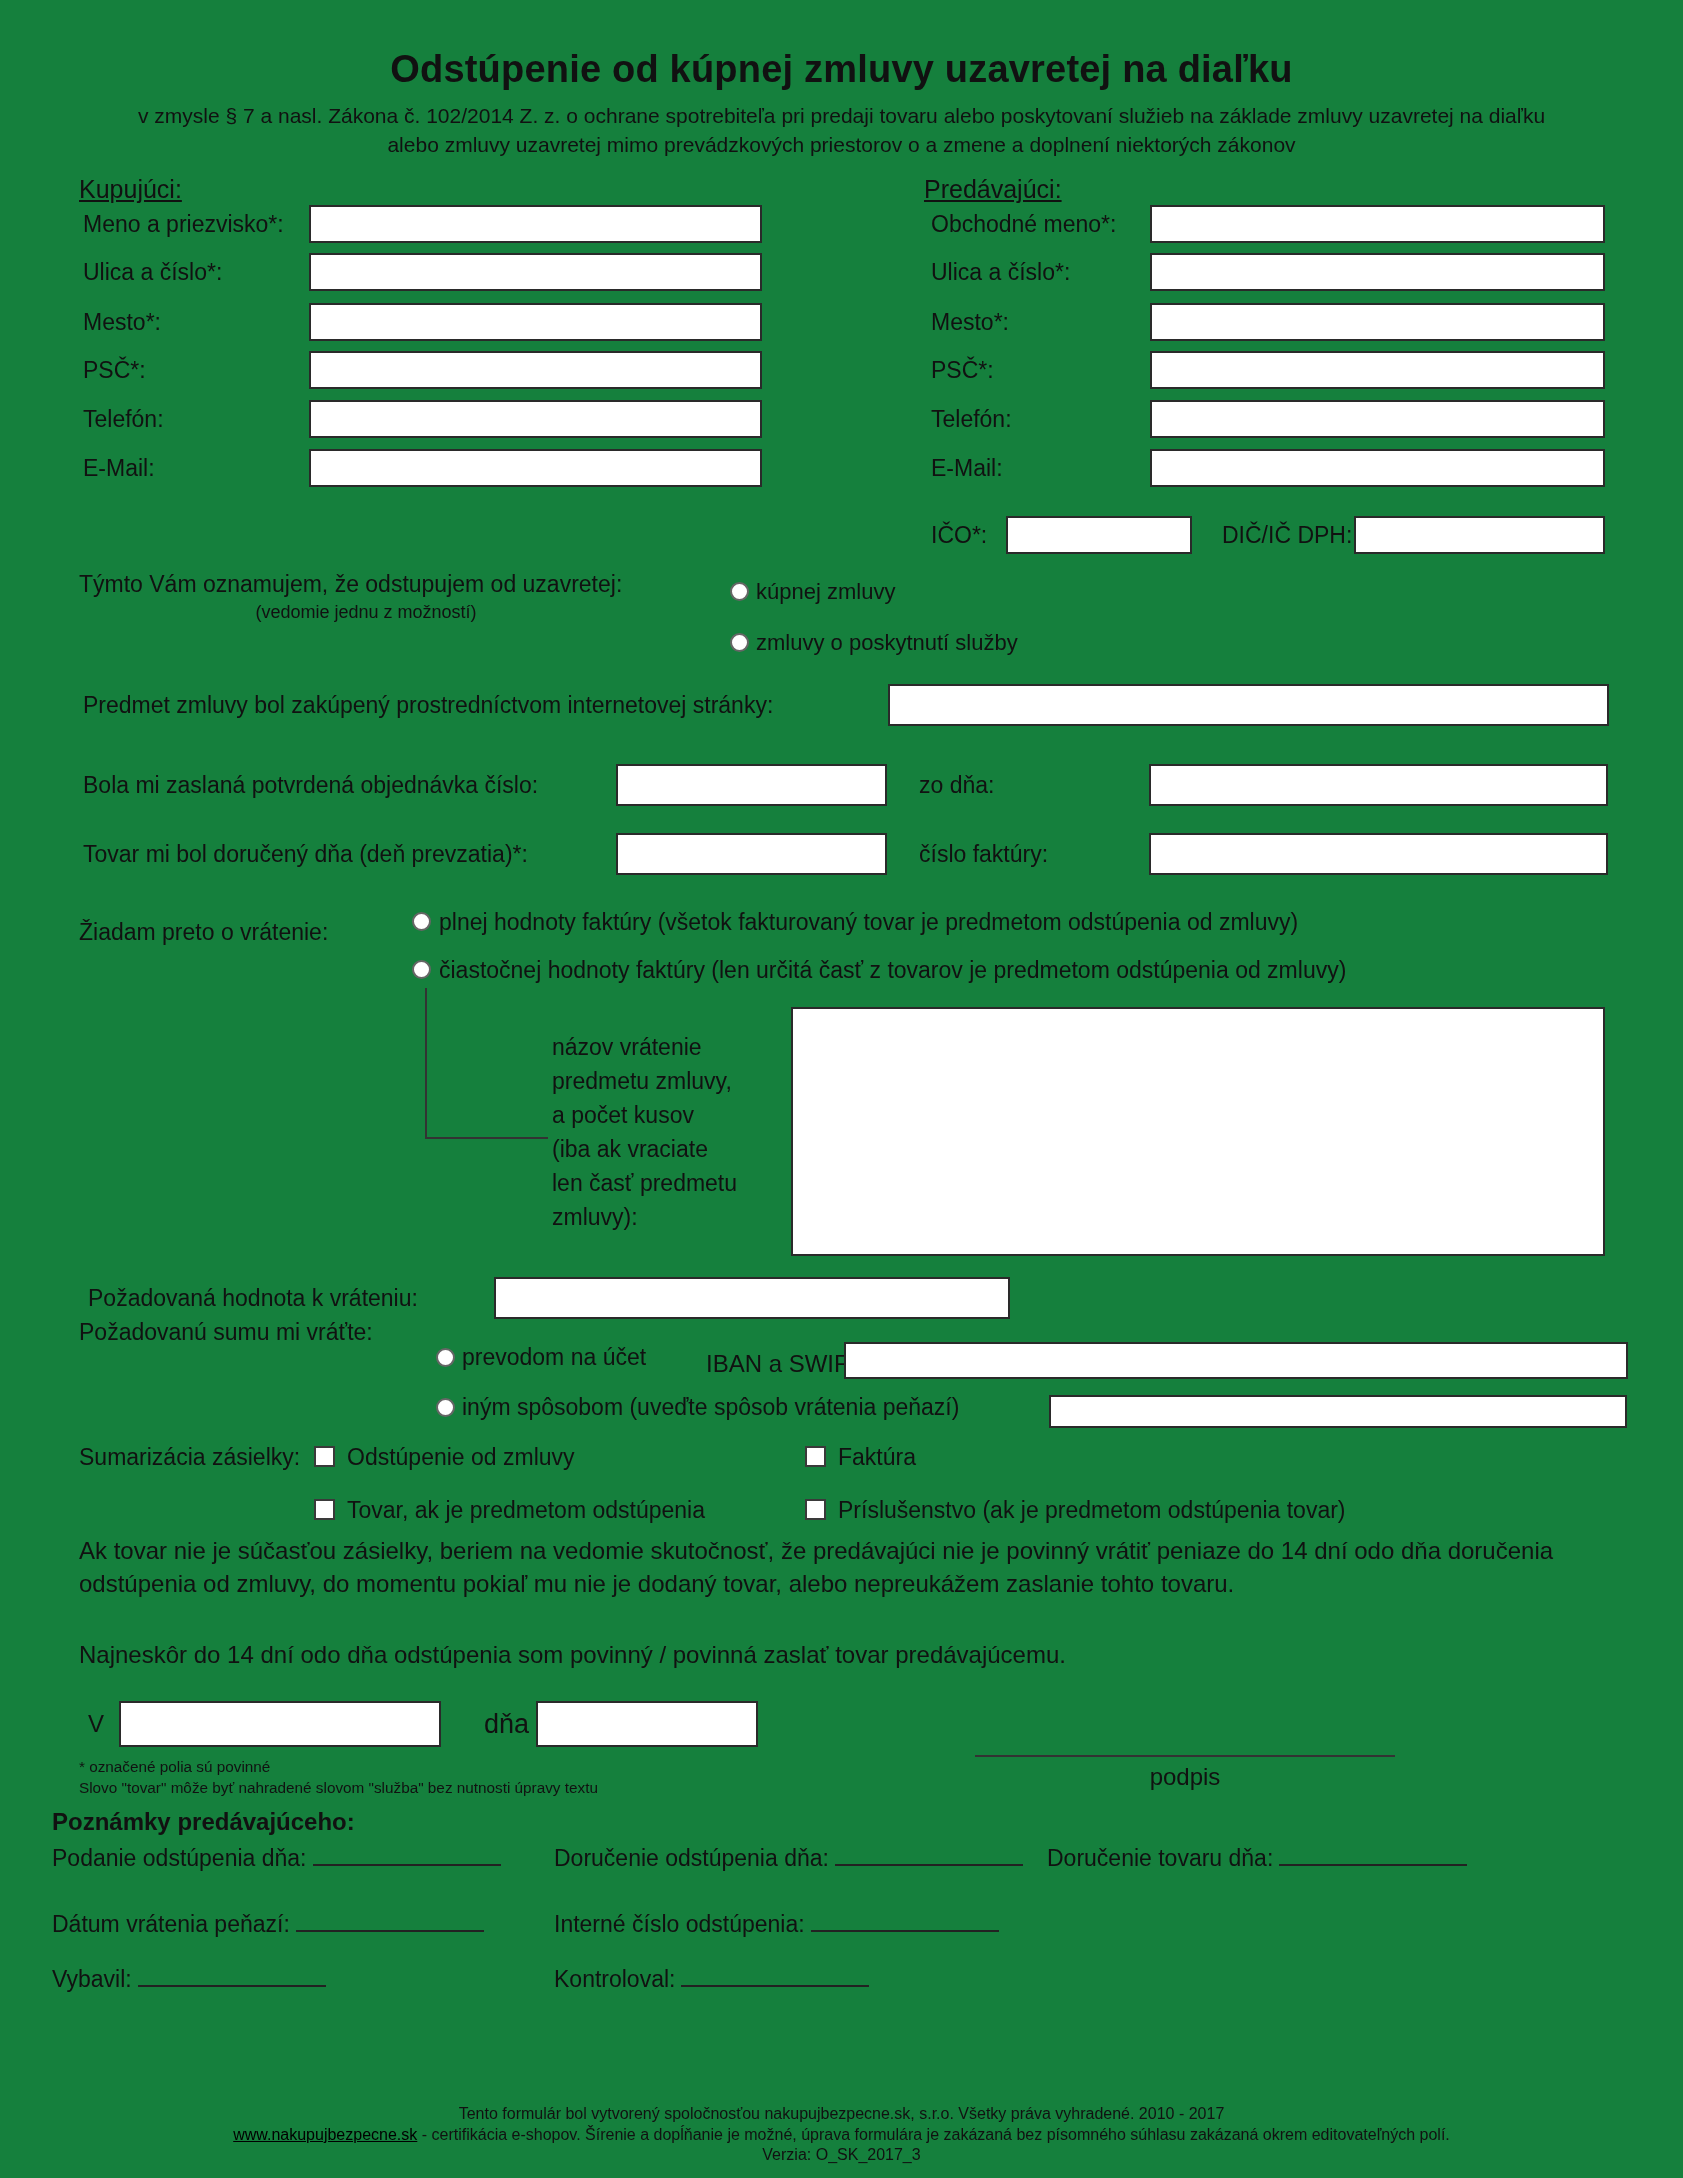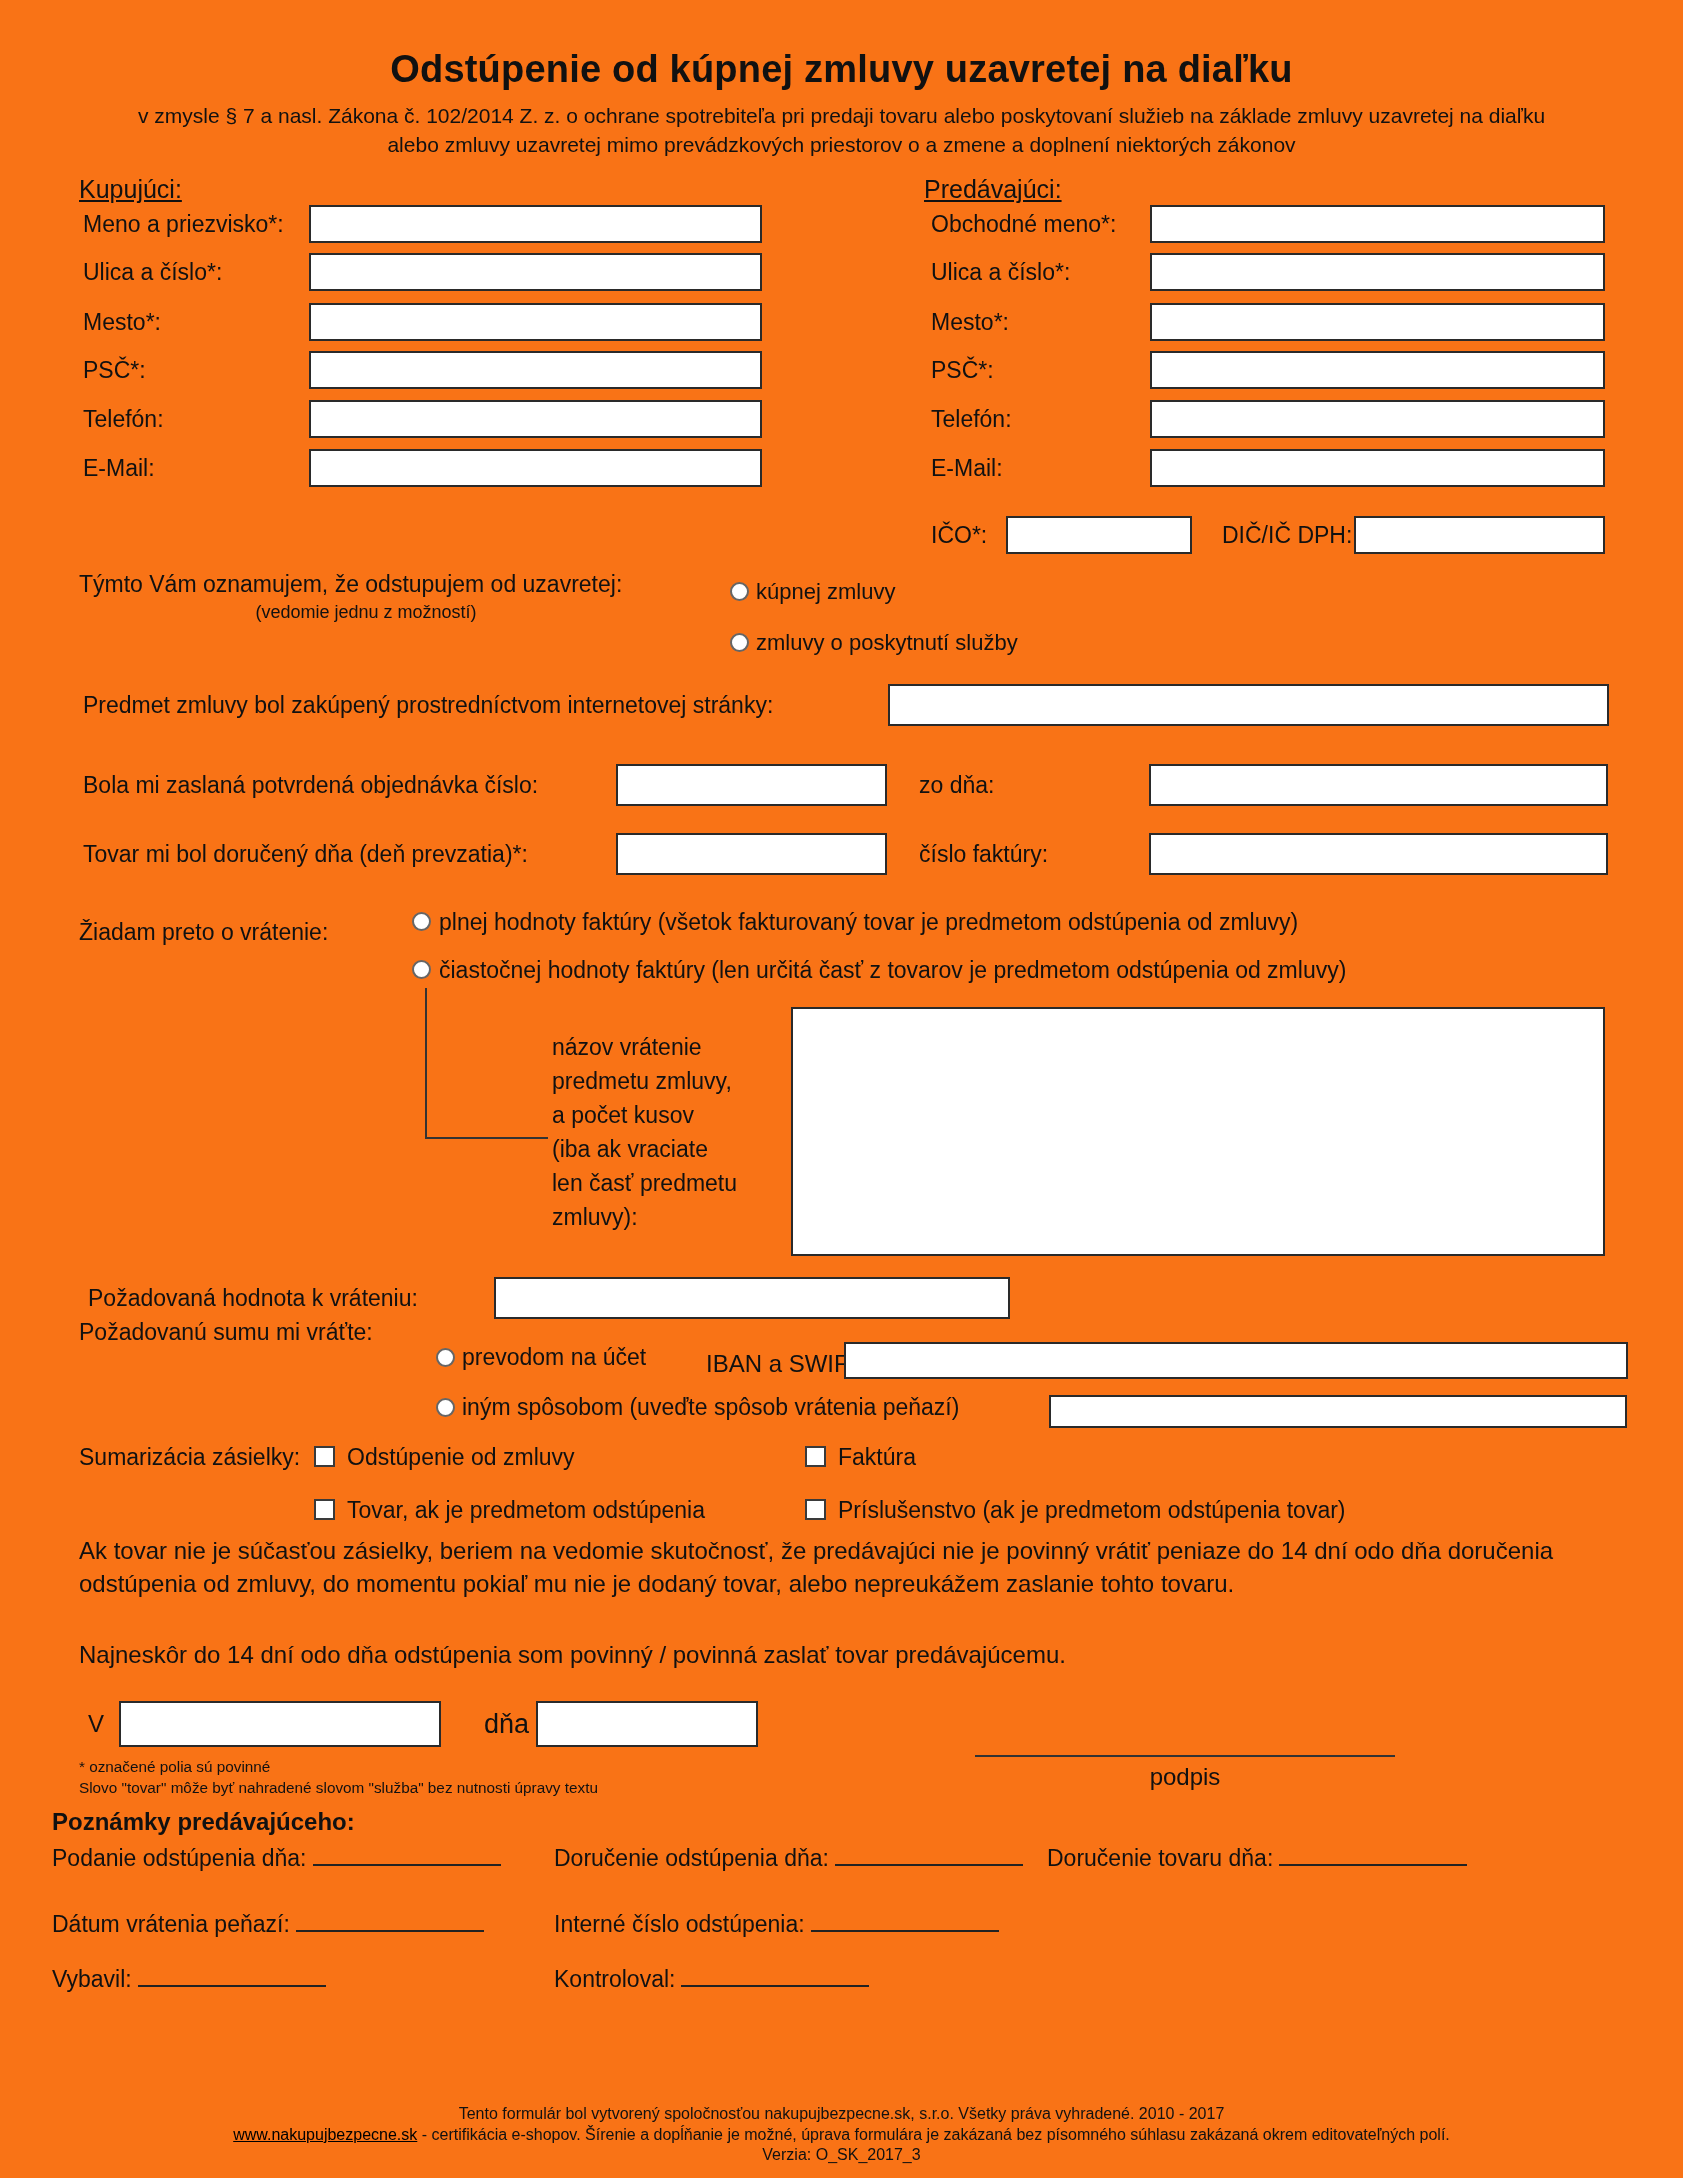--- a/index.html
+++ b/index.html
@@ -1,18 +1,18 @@
 <!DOCTYPE html>
 <html><head>
 <meta charset="utf-8">
 <style>
   html,body { margin:0; padding:0; background:#e8e8e8; }
   .page {
     position:relative; width:1683px; height:2178px; margin:0 auto;
-    background:#f97316; color:#111;
+    background:#15803d; color:#111;
     font-family:"Liberation Sans", sans-serif;
     overflow:hidden;
   }
   .t { position:absolute; font-size:23px; white-space:nowrap; line-height:30px; }
   .title { position:absolute; left:0; top:48px; width:100%; text-align:center;
            font-size:38px; font-weight:bold; letter-spacing:0.2px; }
   .subtitle { position:absolute; left:0; top:101px; width:100%; text-align:center;
               font-size:21px; line-height:29px; }
   .sec { position:absolute; font-size:25px; text-decoration:underline; line-height:30px; }
   .tbox {

